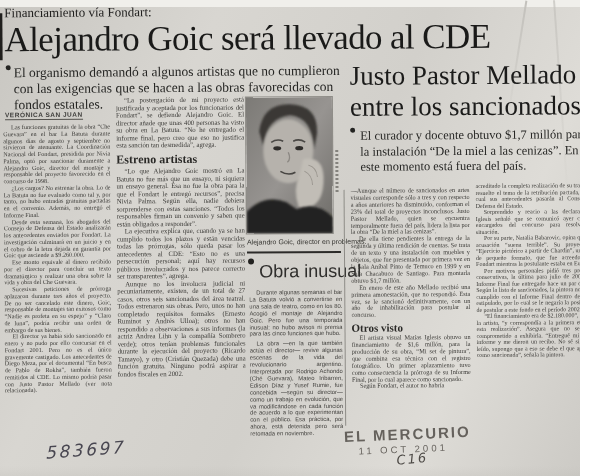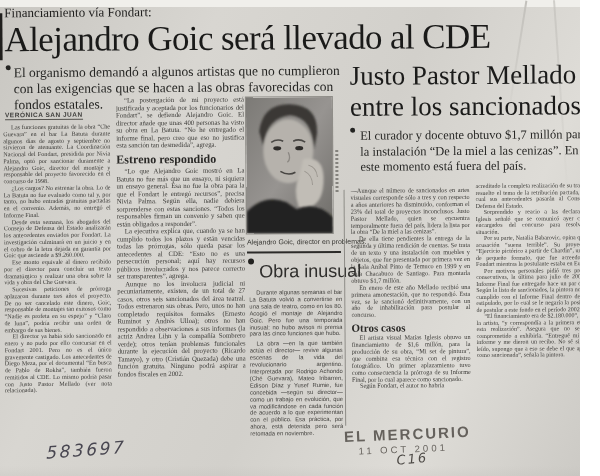--- a/index.html
+++ b/index.html
@@ -80,21 +80,21 @@
       <p>Las funciones gratuitas de la obra “Che Guevara” en el bar La Batuta durante algunos días de agosto y septiembre no sirvieron de atenuante. La Coordinación Nacional del Fondart, presidida por Nivia Palma, optó por sancionar duramente a Alejandro Goic, director del montaje y responsable del proyecto favorecido en el concurso de 1998.</p>
       <p>¿Los cargos? No estrenar la obra. Lo de La Batuta no fue evaluado como tal y, por tanto, no hubo entradas gratuitas pactadas en el convenio. Además, no entregó el Informe Final.</p>
       <p>Desde esta semana, los abogados del Consejo de Defensa del Estado analizarán los antecedentes enviados por Fondart. La investigación culminará en un juicio y en el cobro de la letra dejada en garantía por Goic que asciende a $9.260.000.</p>
       <p>Ese monto equivale al dinero recibido por el director para concluir un texto dramatúrgico y realizar una obra sobre la vida y obra del Che Guevara.</p>
       <p>Sucesivas peticiones de prórroga aplazaron durante tres años el proyecto. De no ser cancelado este dinero, Goic, responsable de montajes tan exitosos como “Nadie es profeta en su espejo” y “Claro de luna”, podría recibir una orden de embargo de sus bienes.</p>
       <p>El director ya había sido sancionado en enero y no pudo por ello concursar en el Fondart 2001. Pero no es el único gravemente castigado. Los antecedentes de Diego Meza, por el documental “En busca de Pablo de Rokha”, también fueron remitidos al CDE. Lo mismo podría pasar con Justo Pastor Mellado (ver nota relacionada).</p>
     </div>
 
     <div class="col" id="col2">
       <p>“La postergación de mi proyecto está justificada y aceptada por los funcionarios del Fondart”, se defiende Alejandro Goic. El director añade que unas 400 personas ha visto su obra en La Batuta. “No he entregado el informe final, pero creo que eso no justifica esta sanción tan desmedida”, agrega.</p>
-      <p class="subhead1">Estreno respondido</p>
+      <p class="subhead1">Estreno artistas</p>
       <p>“Lo que Alejandro Goic mostró en La Batuta no fue más que un ensayo, ni siquiera un ensayo general. Ésa no fue la obra para la que el Fondart le entregó recursos”, precisa Nivia Palma. Según ella, nadie debiera sorprenderse con estas sanciones. “Todos los responsables firman un convenio y saben que están obligados a responder”.</p>
       <p>La ejecutiva explica que, cuando ya se han cumplido todos los plazos y están vencidas todas las prórrogas, sólo queda pasar los antecedentes al CDE: “Esto no es una persecución personal; aquí hay recursos públicos involucrados y nos parece correcto ser transparentes”, agrega.</p>
       <p>Aunque no los involucra judicial ni pecuniariamente, existen, de un total de 27 casos, otros seis sancionados del área teatral. Todos estrenaron sus obras. Pero, unos no han completado requisitos formales (Ernesto Ruminot y Andrés Ulloa); otros no han respondido a observaciones a sus informes (la actriz Andrea Lihn y la compañía Sombrero verde); otros tenían problemas funcionales durante la ejecución del proyecto (Ricardo Tamayo), y otro (Cristián Quezada) debe una función gratuita. Ninguno podrá aspirar a fondos fiscales en 2002.</p>
     </div>
 
     <div class="photo">
       <svg width="86" height="136" viewBox="0 0 86 136">
         <defs>
           <linearGradient id="pbg" x1="0" y1="0" x2="1" y2="1">
             <stop offset="0" stop-color="#7c7a76"></stop>
@@ -132,21 +132,21 @@
 
     <div class="vrule"></div>
     <div class="h2">Justo Pastor Mellado entre los sancionados</div>
     <div class="deck2-bullet"></div>
     <div class="deck2">El curador y docente obtuvo $1,7 millón para la instalación “De la miel a las cenizas”. En este momento está fuera del país.</div>
 
     <div class="col" id="colA">
       <p class="no-indent">—Aunque el número de sancionados en artes visuales corresponde sólo a tres y con respecto a años anteriores ha disminuido, conforman el 23% del total de proyectos inconclusos. Justo Pastor Mellado, quien se encuentra temporalmente fuera del país, lidera la lista por la obra “De la miel a las cenizas”.</p>
       <p>De ella tiene pendientes la entrega de la segunda y última rendición de cuentas. Se trata de un texto y una instalación con muebles y objetos, que fue presentada por primera vez en la Sala Aníbal Pinto de Temuco en 1999 y en Sala Chacabuco de Santiago. Para montarla obtuvo $1,7 millón.</p>
       <p>En enero de este año Mellado recibió una primera amonestación, que no respondió. Esta vez, se le sancionó definitivamente, con un año de inhabilitación para postular al concurso.</p>
-      <p class="subhead2">Otros casos</p>
+      <p class="subhead2">Otros visto</p>
       <p>El artista visual Matías Iglesis obtuvo un financiamiento de $1,6 millón, para la producción de su obra, “Mi set de pintura”, que combina esa técnica con el registro fotográfico. Un primer aplazamiento tuvo como consecuencia la prórroga de su Informe Final, por lo cual aparece como sancionado.</p>
       <p>Según Fondart, el autor no habría</p>
     </div>
 
     <div class="col" id="colB">
       <p class="no-indent">acreditado la completa realización de su trabajo ni resuelto el tema de la retribución pactada, por lo cual sus antecedentes pasarán al Consejo de Defensa del Estado.</p>
       <p>Sorprendido y reacio a las declaraciones, Iglesis señaló que se comunicó ayer con los encargados del concurso para resolver su situación.</p>
       <p>Por su parte, Natalia Babarovic, opina que esta acusación “suena terrible”. Su proyecto es “Ejercicio pictórico a partir de Chardin”, una serie de pequeño formato, que fue acreedora del Fondart mientras la postulante estaba en Europa.</p>
       <p>Por motivos personales pidió tres prórrogas consecutivas, la última para julio de 2001 y el Informe Final fue entregado hace un par de días. Según la lista de sancionados, la pintora no habría cumplido con el Informe Final dentro del plazo estipulado, por lo cual se le negaría la posibilidad de postular a este fondo en el período 2002.</p>
       <p>“El financiamiento era de $2.180.000”, explica la artista, “y correspondía a la primera etapa de esta realización”. Asegura que no se había comprometido a exhibirla. “Entregué mi último informe y me dieron un recibo. No sé si lo han leído, supongo que a eso se debe el que aparezca como sancionada”, señala la pintora.</p>

